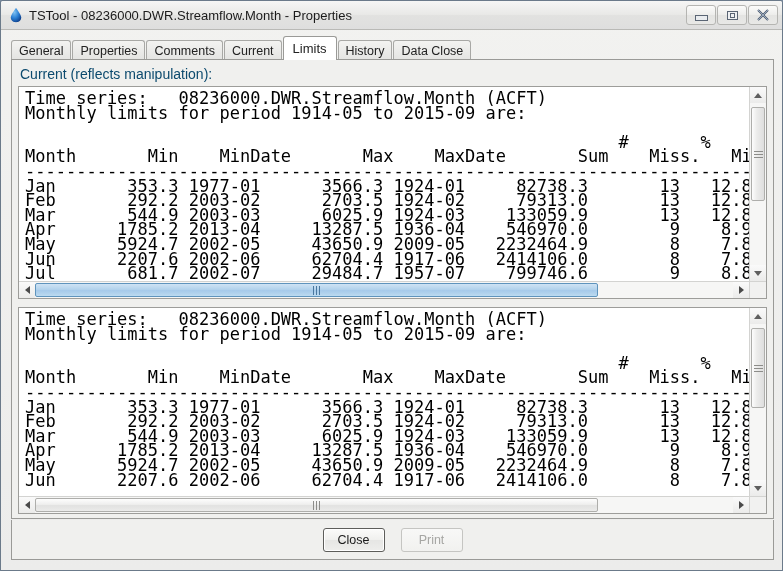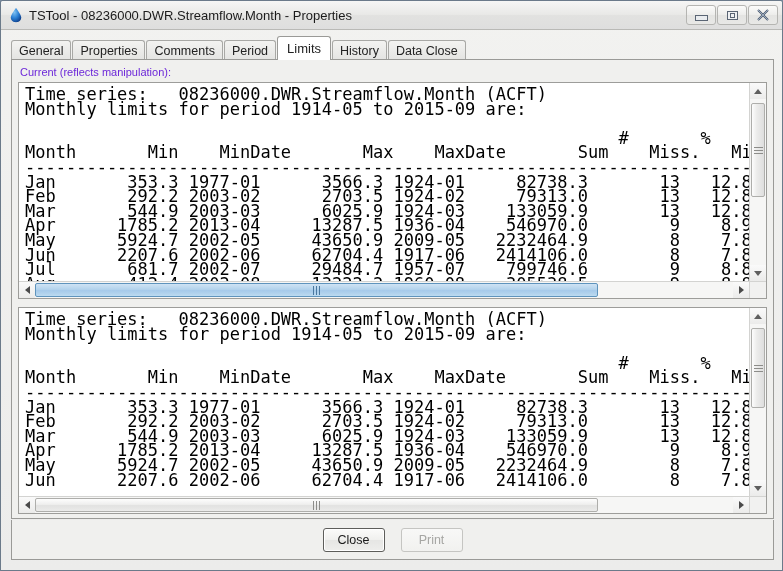--- a/index.html
+++ b/index.html
@@ -149,22 +149,22 @@
     display: flex;
     flex-direction: column;
     min-height: 0;
     padding: 4px 6px 4px 6px;
     box-sizing: border-box;
   }
   .panel-current { flex: 0 0 243px; }
   .panel-original { flex: 1 1 auto; }
 
   .panel-label {
-    font-size: 11px;
-    color: #6d28d9;
+    font-size: 14px;
+    color: #0c4a6e;
     padding: 2px 0 4px 2px;
     flex: 0 0 auto;
   }
 
   
   .scrollpane {
     flex: 1 1 auto;
     min-height: 0;
     background: #ffffff;
     border: 1px solid #9d9d9a;
@@ -387,21 +387,21 @@
     <div class="tab">
         <span>General</span>
       </div>
     <div class="tab">
         <span>Properties</span>
       </div>
     <div class="tab">
         <span>Comments</span>
       </div>
     <div class="tab">
-        <span>Period</span>
+        <span>Current</span>
       </div>
     <div class="tab selected">
         <span>Limits</span>
       </div>
     <div class="tab">
         <span>History</span>
       </div>
     <div class="tab">
         <span>Data Close</span>
       </div>

